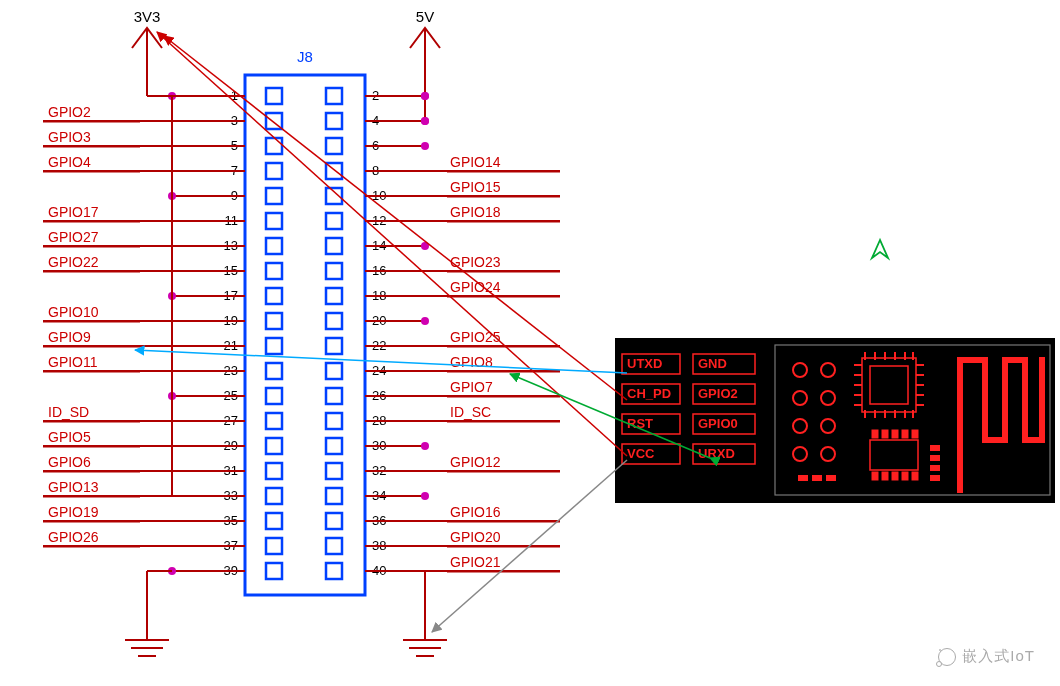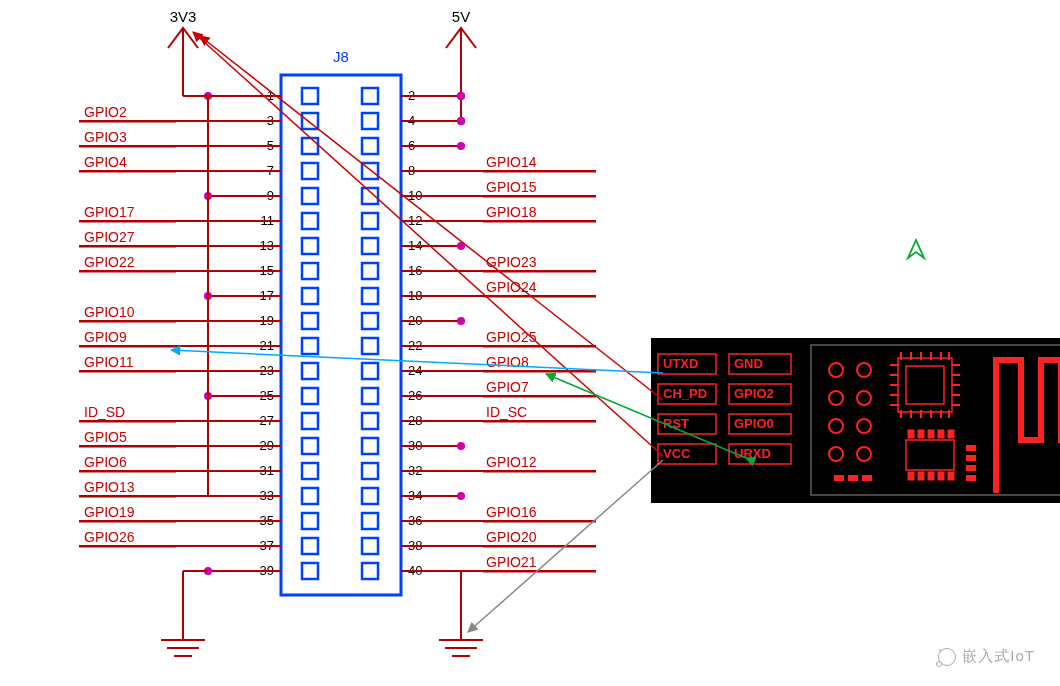--- a/index.html
+++ b/index.html
@@ -7,21 +7,20 @@
   font-family: Arial, sans-serif;
   background: #fff;
   width: 1060px;
   height: 686px;
   position: relative;
   overflow: hidden;
 }
 .diagram-container {
   position: absolute;
   inset: 0;
-  margin-left: 36px;
 }
 svg {
   position: absolute;
   top: 0; left: 0;
   width: 1060px; height: 686px;
 }
 .pin-label-left {
   fill: #cc0000;
   font: 14px Arial;
   text-anchor: start;

